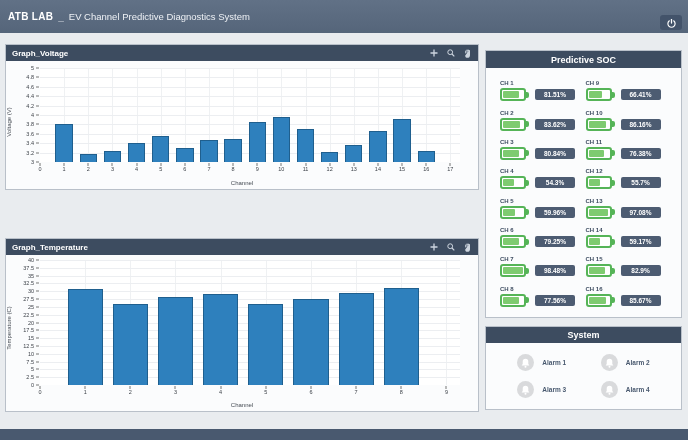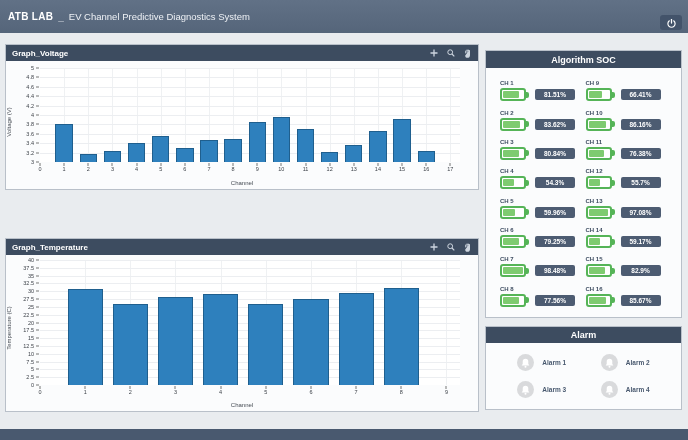--- a/index.html
+++ b/index.html
@@ -358,21 +358,21 @@
         <div class="bar" style="left: 60.3226%; width: 8.3871%; height: 69%;"></div>
         <div class="bar" style="left: 71.0753%; width: 8.3871%; height: 74%;"></div>
         <div class="bar" style="left: 81.828%; width: 8.3871%; height: 78%;"></div>
       </div>
     <div class="axis-xlabel">Channel</div>
   </div>
 </div>
 
 <div class="panel" style="left:485px; top:50px; width:197px; height:268px;">
   <div class="panel-header center">
-    <span>Algorithm SOC</span>
+    <span>Predictive SOC</span>
   </div>
   <div class="soc-body" id="soc-body">
       <div class="soc-item">
         <div class="soc-ch">CH 1</div>
         <div class="soc-row">
           <div class="battery">
             <div class="battery-fill" style="width:81.51%"></div>
             <div class="battery-nub"></div>
           </div>
           <div class="soc-badge">81.51%</div>
@@ -526,21 +526,21 @@
             <div class="battery-nub"></div>
           </div>
           <div class="soc-badge">85.67%</div>
         </div>
       </div>
     </div>
 </div>
 
 <div class="panel" style="left:485px; top:326px; width:197px; height:84px;">
   <div class="panel-header center" style="height:16px;">
-    <span>Alarm</span>
+    <span>System</span>
   </div>
   <div class="alarm-body" id="alarm-body">
       <div class="alarm-item">
         <div class="alarm-circle">
           <svg width="9" height="10" viewBox="0 0 10 11">
             <path d="M5 0.8a3.1 3.1 0 0 1 3.1 3.1v2.6l1.2 1.7H0.7l1.2-1.7V3.9A3.1 3.1 0 0 1 5 0.8z" fill="#ffffff"></path>
             <circle cx="5" cy="9.6" r="1.1" fill="#ffffff"></circle>
           </svg>
         </div>
         <span class="alarm-label">Alarm 1</span>

